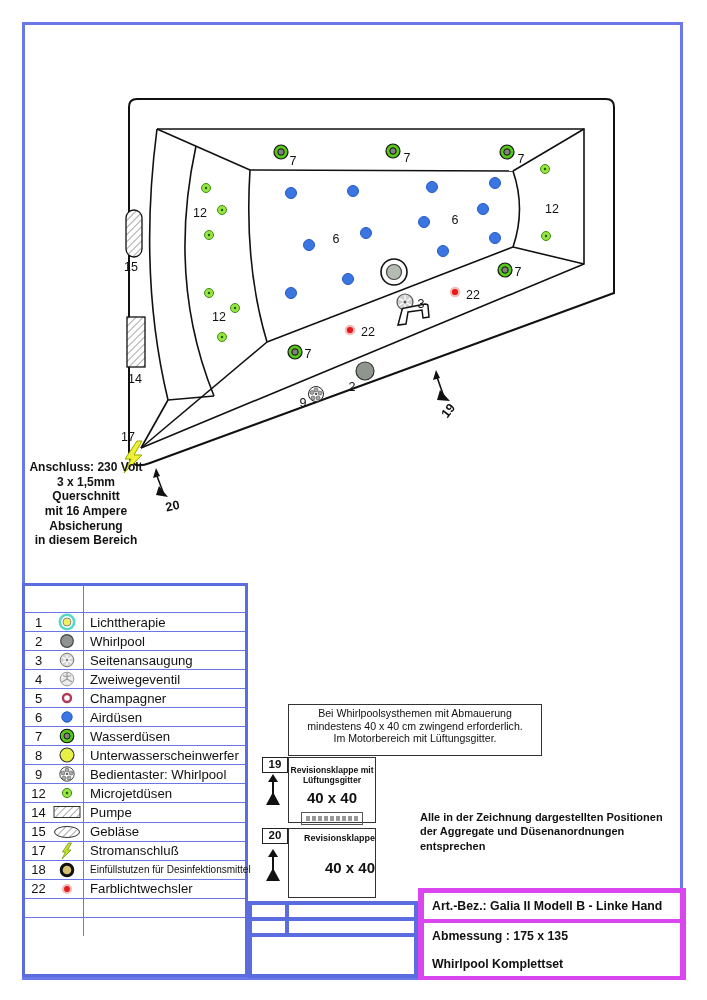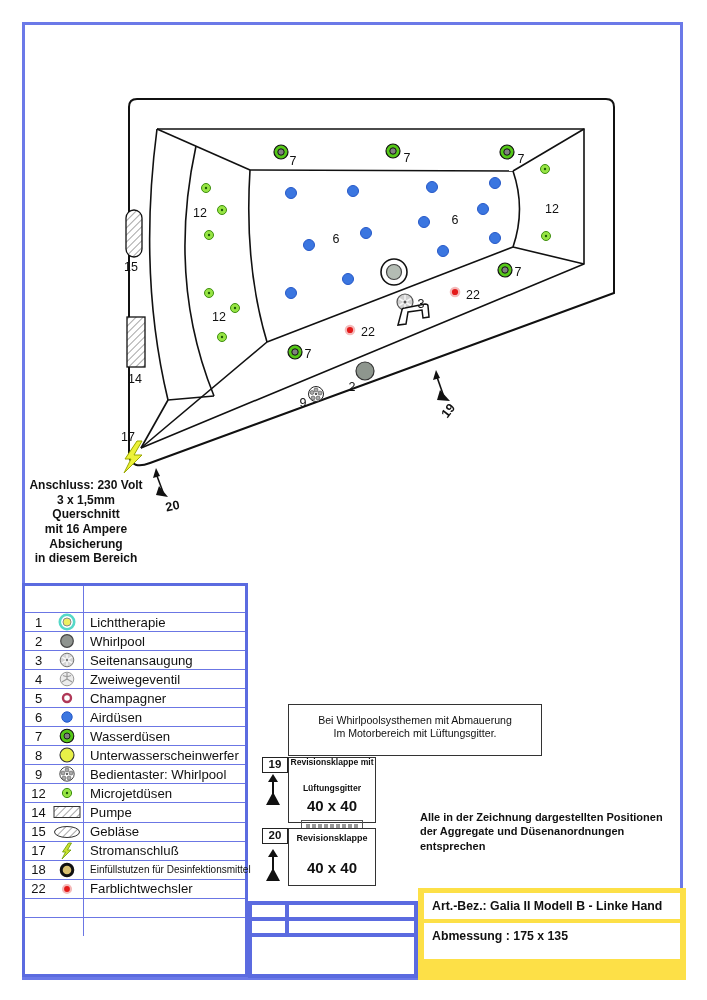--- a/index.html
+++ b/index.html
@@ -2,55 +2,55 @@
 <html><head>
 <meta charset="utf-8">
 <style>
   html,body{margin:0;padding:0;background:#fff;}
   body{width:707px;height:1000px;position:relative;overflow:hidden;
        font-family:"Liberation Sans",sans-serif;color:#111;}
   .page-border{position:absolute;left:22px;top:22px;width:661px;height:958px;
        border:3px solid #6B79E8;box-sizing:border-box;}
   #tub-svg{position:absolute;left:0;top:0;}
   
-  .anschluss{position:absolute;left:22px;top:478px;width:128px;text-align:center;
+  .anschluss{position:absolute;left:22px;top:460px;width:128px;text-align:center;
        font-weight:bold;font-size:12px;line-height:1.22;}
   
   .legend{position:absolute;left:22px;top:583px;width:226px;height:394px;
        border:3px solid #5B6BE0;box-sizing:border-box;background:#fff;
        display:flex;flex-direction:column;}
   .lrow{display:flex;align-items:center;height:19.05px;min-height:19.05px;
        border-top:1.5px solid #6B76E4;box-sizing:border-box;}
   .lrow.hdr{height:26px;min-height:26px;border-top:none;}
   .lleft{display:flex;align-items:center;width:59px;height:100%;
        border-right:1.5px solid #6B76E4;box-sizing:border-box;flex:none;}
   .lnum{width:27px;text-align:center;font-size:13px;}
   .licon{width:30px;height:18px;display:flex;align-items:center;justify-content:center;}
   .llabel{flex:1;padding-left:6px;font-size:13.2px;white-space:nowrap;}
   .llabel.small{font-size:10px;}
   
   .wallnote{position:absolute;left:288px;top:704px;width:254px;height:52px;
        border:1.3px solid #333;box-sizing:border-box;font-size:10.6px;line-height:1.2;
-       text-align:center;padding-top:9px;}
+       text-align:center;padding-top:2px;}
   .numbox{position:absolute;width:26px;height:16px;border:1.6px solid #222;
        box-sizing:border-box;font-weight:bold;font-size:11.5px;text-align:center;
        line-height:13px;background:#fff;}
   .panelbox{position:absolute;left:288px;width:88px;border:1.3px solid #333;
        box-sizing:border-box;text-align:center;background:#fff;}
-  .panelbox .t1{font-weight:bold;font-size:8.6px;line-height:1.15;margin-top:0;}
+  .panelbox .t1{font-weight:bold;font-size:8.6px;line-height:1.15;margin-top:8px;}
   .panelbox .sz{font-size:15px;margin-top:3px;font-weight:bold;}
   .grille{margin:6px auto 4px auto;width:62px;height:13px;border:1.2px solid #555;
        box-sizing:border-box;display:flex;align-items:center;justify-content:center;gap:2px;}
   .grille i{display:block;width:4px;height:5px;background:#999;}
   .disclaimer{position:absolute;left:420px;top:810px;width:270px;
        font-weight:bold;font-size:11px;line-height:1.3;}
   
   .midpanel{position:absolute;left:248px;top:901px;width:170px;height:77px;background:#5B6BE0;}
   .midpanel .c{position:absolute;background:#fff;}
-  .titleblock{position:absolute;left:418px;top:888px;width:268px;height:92px;background:#fde047;}
+  .titleblock{position:absolute;left:418px;top:888px;width:268px;height:92px;background:#d946ef;}
   .tb-row{position:absolute;left:6px;width:256px;background:#fff;
        font-weight:bold;font-size:12.3px;padding-left:8px;box-sizing:border-box;}
   .arrow-svg{position:absolute;}
 </style>
 </head>
 <body>
 
 <svg width="0" height="0" style="position:absolute">
   <defs>
     <pattern id="hatch" width="5" height="5" patternUnits="userSpaceOnUse" patternTransform="rotate(45)">
@@ -467,48 +467,49 @@
       <div class="llabel"></div>
   </div>
   <div class="lrow">
     <div class="lleft"></div>
       <div class="llabel"></div>
   </div>
 </div>
 
 <div class="wallnote">
   <div>Bei Whirlpoolsysthemen mit Abmauerung</div>
+  <div>mindestens 40 x 40 cm zwingend erforderlich.</div>
   <div>Im Motorbereich mit Lüftungsgitter.</div>
 </div>
 
 <div class="numbox" style="left:262px;top:757px;">19</div>
 <div class="panelbox" style="top:757px;height:66px;">
   <div class="t1">Revisionsklappe mit</div>
-  <div class="t1" style="margin-top:16px;">Lüftungsgitter</div>
+  <div class="t1" style="margin-top:0;">Lüftungsgitter</div>
   <div class="sz">40 x 40</div>
   <div class="grille">
     <i></i>
       <i></i>
       <i></i>
       <i></i>
       <i></i>
       <i></i>
       <i></i>
       <i></i>
       <i></i>
   </div>
 </div>
 <svg class="arrow-svg" style="left:262px;top:772px;" width="22" height="36" viewBox="0 0 22 36">
   <path d="M6,10 L16,10 L11,2 Z" fill="#111"></path>
     <line x1="11" y1="10" x2="11" y2="23" stroke="#111" stroke-width="2"></line>
   <path d="M4,33 L18,33 L11,20 Z" fill="#111"></path>
 </svg>
 
 <div class="numbox" style="left:262px;top:828px;">20</div>
-<div class="panelbox" style="top:828px;height:58px;">
+<div class="panelbox" style="top:828px;height:70px;text-align:right;">
   <div class="t1" style="font-size:9px;margin-top:4px;">Revisionsklappe</div>
   <div class="sz" style="margin-top:16px;">40 x 40</div>
 </div>
 <svg class="arrow-svg" style="left:262px;top:846px;" width="22" height="38" viewBox="0 0 22 38">
   <path d="M6,11 L16,11 L11,3 Z" fill="#111"></path>
     <line x1="11" y1="11" x2="11" y2="25" stroke="#111" stroke-width="2"></line>
   <path d="M4,35 L18,35 L11,22 Z" fill="#111"></path>
 </svg>
 
 <div class="disclaimer">
@@ -520,13 +521,14 @@
   <div class="c" style="left:4px;top:4px;width:33px;height:12px;"></div>
   <div class="c" style="left:41px;top:4px;width:125px;height:12px;"></div>
   <div class="c" style="left:4px;top:20px;width:33px;height:12px;"></div>
   <div class="c" style="left:41px;top:20px;width:125px;height:12px;"></div>
   <div class="c" style="left:4px;top:36px;width:162px;height:37px;"></div>
 </div>
 
 <div class="titleblock">
   <div class="tb-row" style="top:5px;height:26px;line-height:26px;">Art.-Bez.: Galia II Modell B - Linke Hand</div>
   <div class="tb-row" style="top:35px;height:36px;line-height:26px;">Abmessung : 175 x 135</div>
+  <div class="tb-row" style="top:65px;height:23px;line-height:23px;">Whirlpool Komplettset</div>
 </div>
 
 </body></html>

